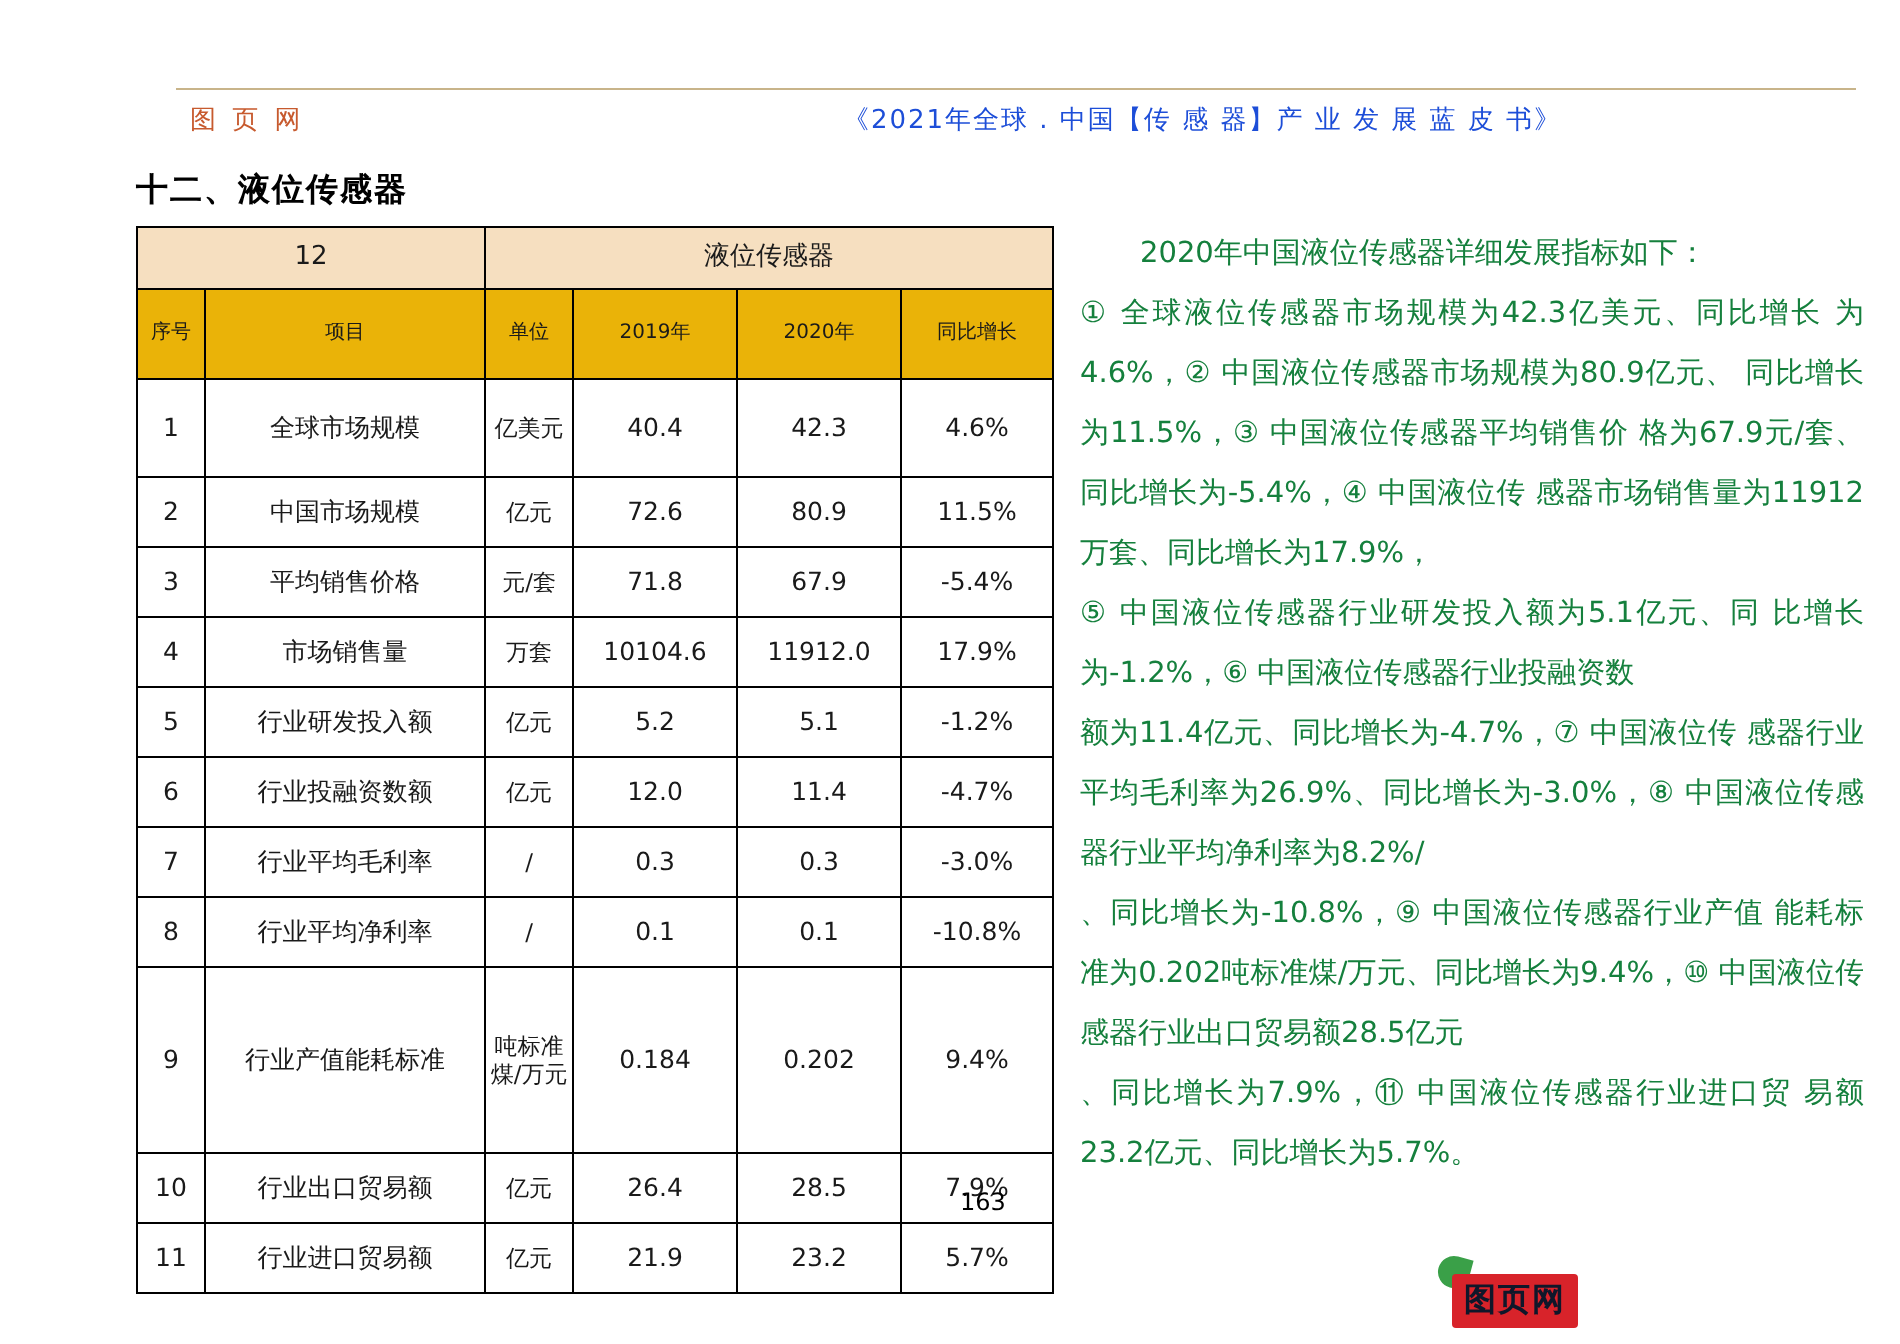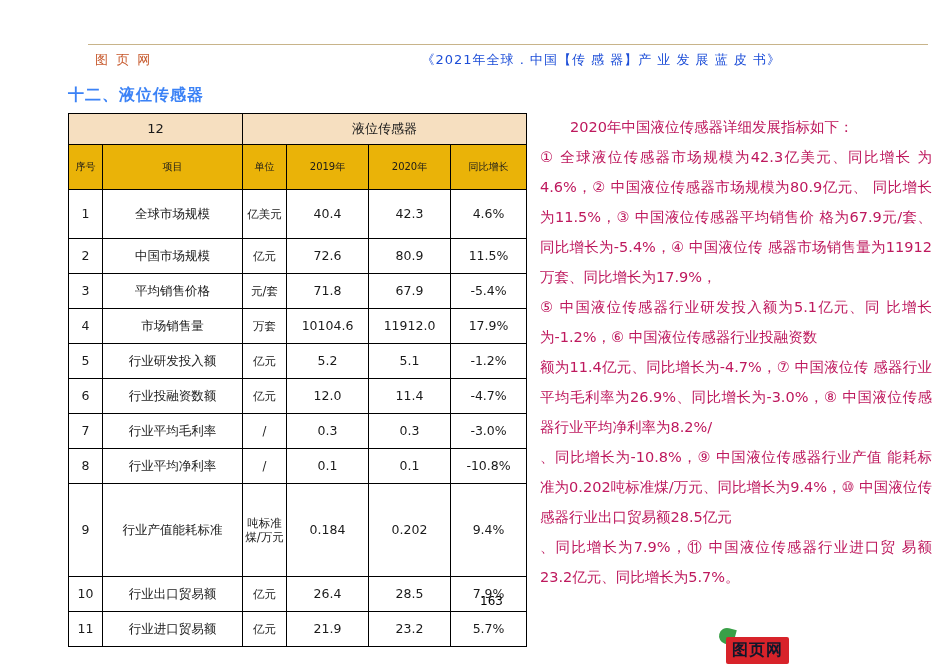--- a/index.html
+++ b/index.html
@@ -49,21 +49,21 @@
     white-space: nowrap;
   }
   
   .sec-title {
     position: absolute;
     left: 68px;
     top: 85px;
     font-size: 16px;
     font-weight: bold;
     letter-spacing: 1px;
-    color: #3b82f6;
+    color: #000000;
   }
   
   .tbl-wrap {
     position: absolute;
     left: 68px;
     top: 113px;
     width: 458px;
   }
   table.data {
     border-collapse: collapse;
@@ -109,21 +109,21 @@
     color: #000;
   }
   
   .rtext {
     position: absolute;
     left: 540px;
     top: 112px;
     width: 392px;
     font-size: 14.5px;
     line-height: 30px;
-    color: #be185d;
+    color: #15803d;
     text-align: justify;
   }
   .rtext p { margin: 0; }
   .rtext .indent { text-indent: 30px; }
   
   .wm {
     position: absolute;
     right: 16px;
     bottom: 8px;
     width: 72px;

